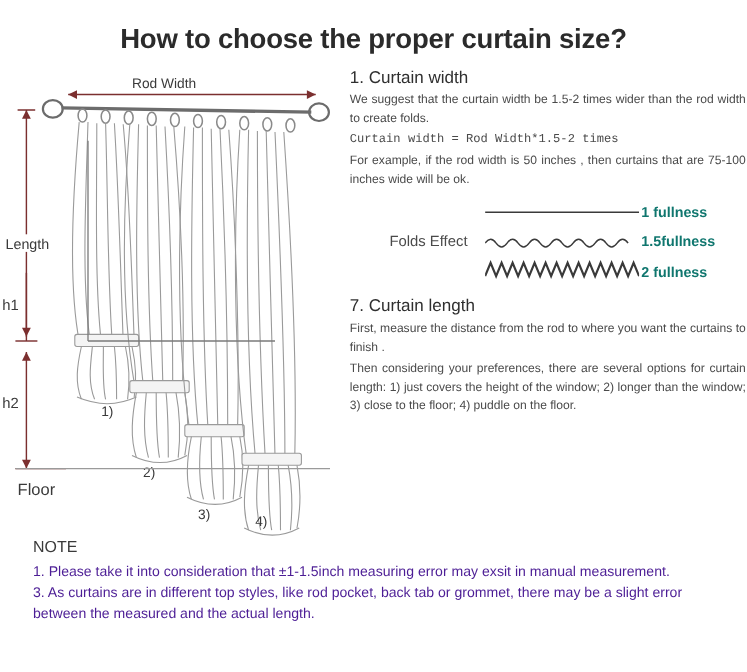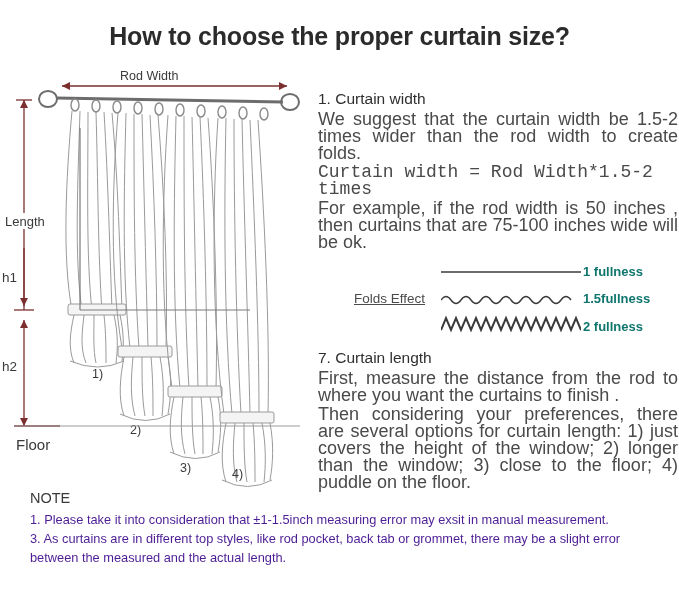--- a/index.html
+++ b/index.html
@@ -42,50 +42,48 @@
     height: 430px;
   }
   #illustration svg { display: block; }
 
   
   #right {
     position: absolute;
     left: 318px;
     top: 62px;
     width: 360px;
-    margin-top: 28px;
   }
   .sec-head {
     font-size: 15.5px;
     color: #2f2f2f;
     margin: 0 0 3px 0;
   }
   .para {
-    font-size: 18px;
+    font-size: 11px;
     line-height: 17px;
     color: #4a4a4a;
     text-align: justify;
     margin: 0 0 2px 0;
   }
   .para.nj { text-align: left; font-family: Liberation Mono, monospace; }
   .gap { height: 9px; }
 
   
   #folds {
     position: relative;
     height: 78px;
     margin: 11px 0 9px 0;
   }
   #folds .label {
     position: absolute;
     left: 36px;
     top: 29px;
     font-size: 13.5px;
     color: #4a4a4a;
-    text-decoration: underline;
   }
   #folds svg { position: absolute; left: 123px; top: 0; }
   .fold-txt {
     position: absolute;
     font-size: 13px;
     color: #0f766e;
     font-weight: bold;
   }
   #ft1 { left: 265px; top: 2px; }
   #ft2 { left: 265px; top: 29px; }

